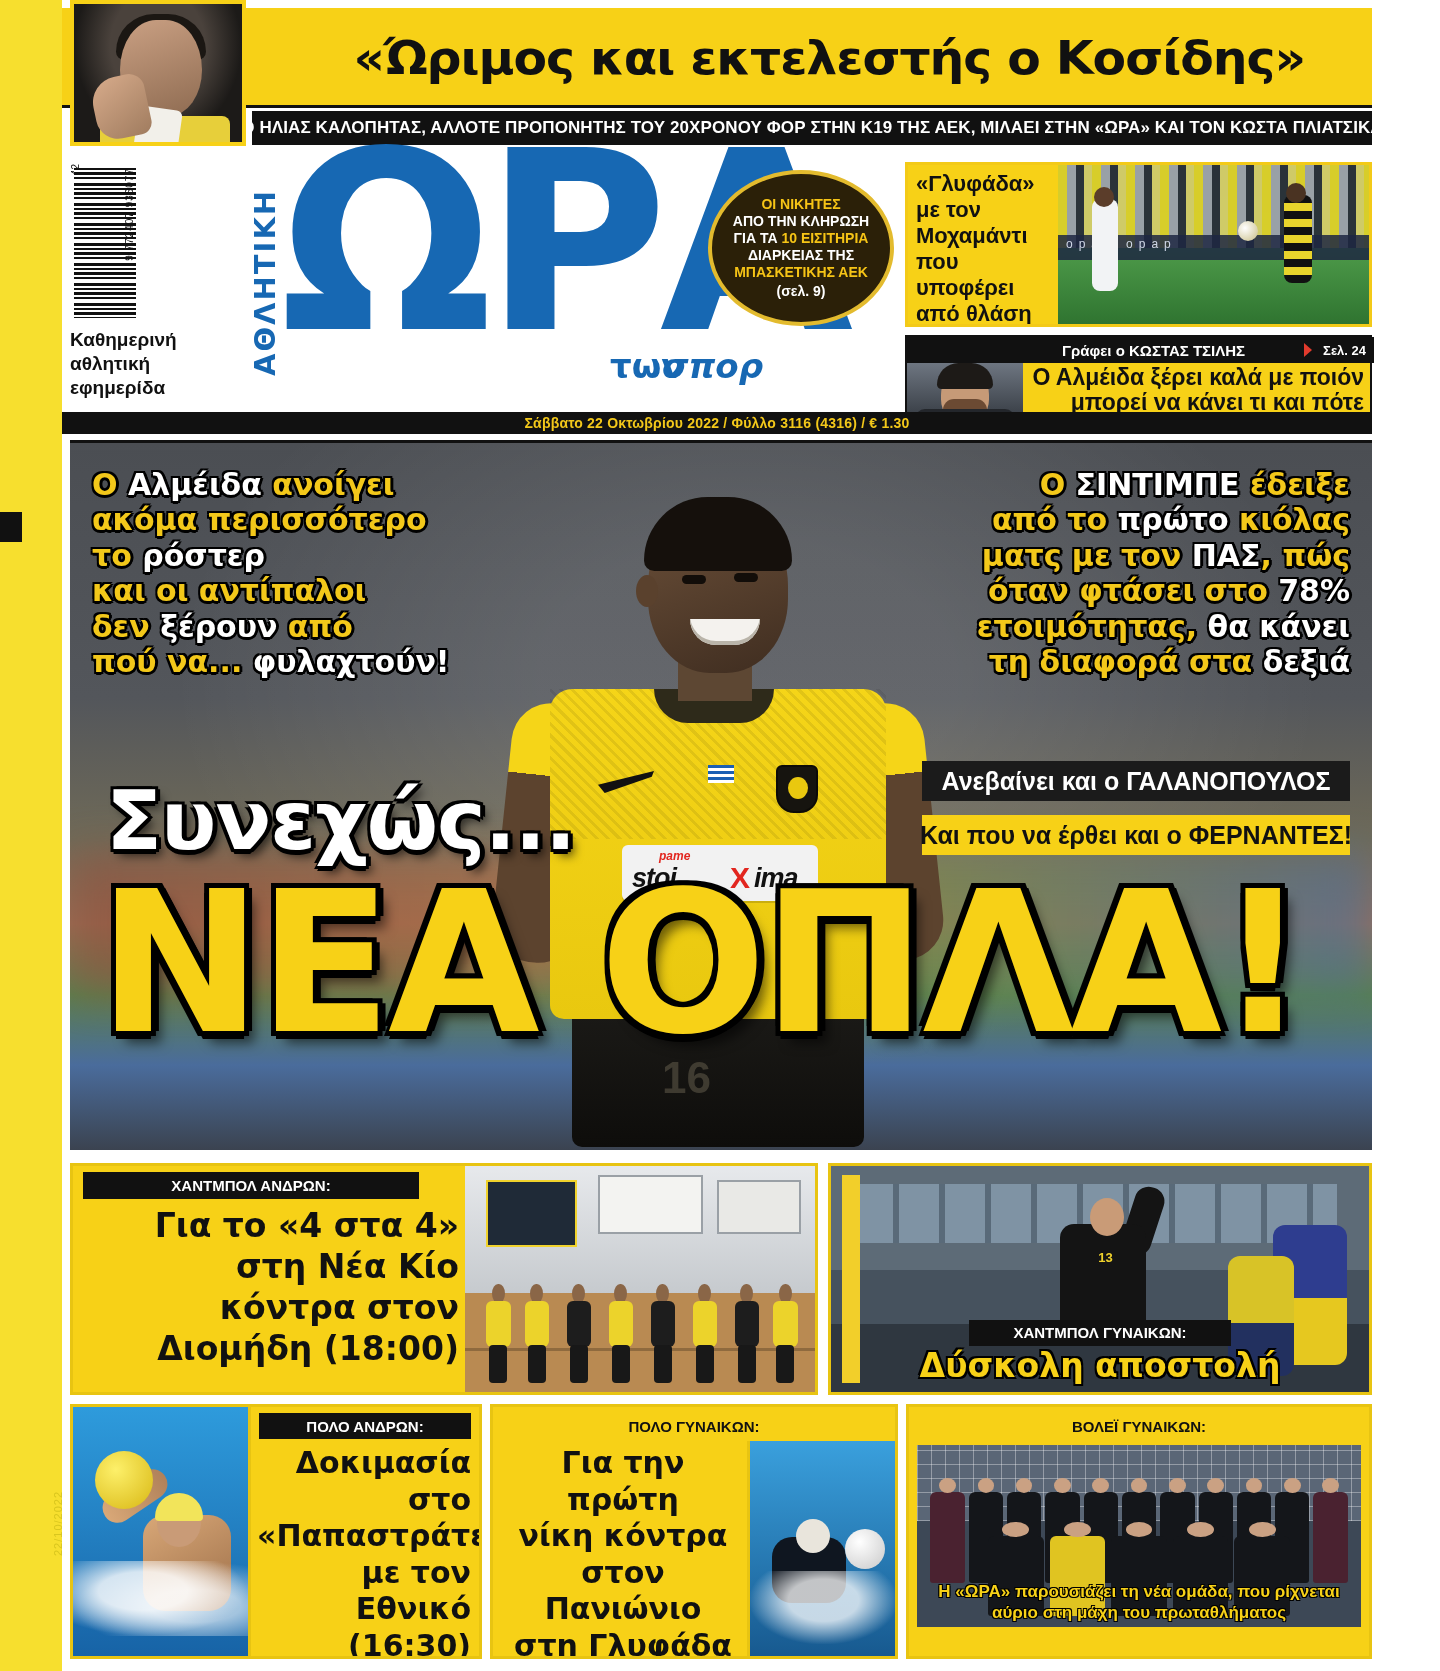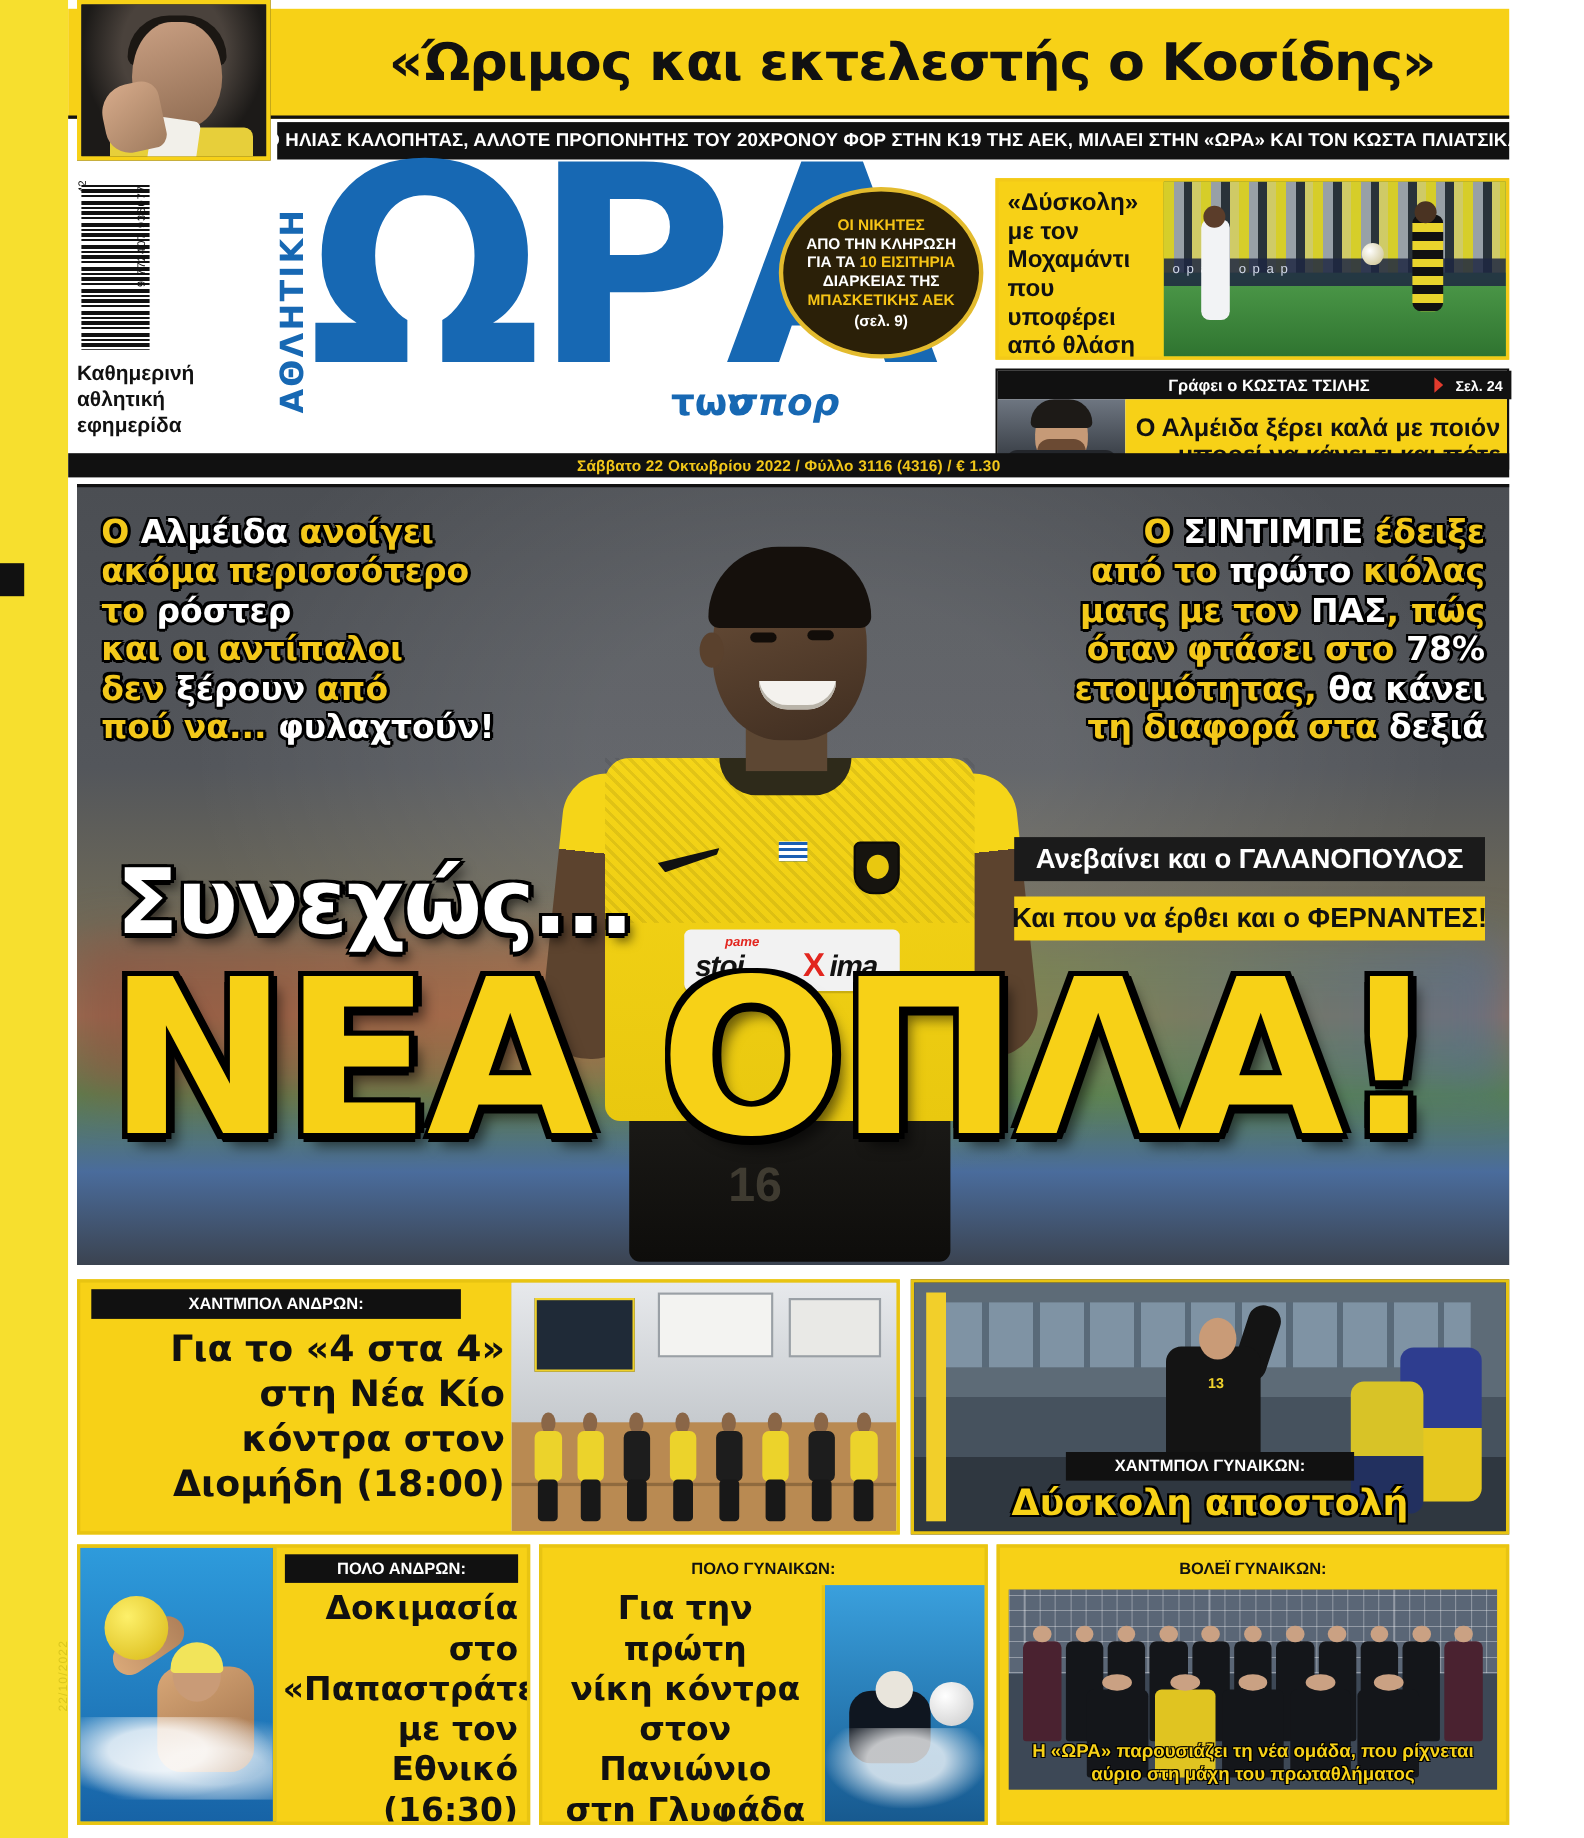--- a/index.html
+++ b/index.html
@@ -165,21 +165,21 @@
   .col-card .cbar .tri{ position:absolute; right:62px; top:6px; width:0;height:0;
     border-left:8px solid #e23b2d; border-top:7px solid transparent; border-bottom:7px solid transparent;}
   .col-card .cface{ position:absolute; left:0; top:26px; width:116px; height:64px;
     background:linear-gradient(#6e7681,#2e333a); overflow:hidden;}
   .col-card .cface .h{position:absolute;left:34px;top:6px;width:48px;height:56px;border-radius:46%;background:#c69a77;}
   .col-card .cface .hr{position:absolute;left:30px;top:0px;width:56px;height:26px;border-radius:28px 28px 6px 6px;background:#1d1a17;}
   .col-card .cface .bd{position:absolute;left:36px;top:36px;width:44px;height:22px;border-radius:14px;background:#6b4a33;}
   .col-card .cface .sh{position:absolute;left:8px;top:46px;width:100px;height:22px;background:#23262b;border-radius:10px 10px 0 0;}
   .col-card .ctxt{ position:absolute; left:116px; top:26px; right:0; bottom:0;
     background:#f7d117; color:#111; font-size:23px; font-weight:bold;
-    line-height:1.1; padding:13px 6px 0 6px; text-align:right;}
+    line-height:1.1; padding:2px 6px 0 6px; text-align:right;}
 
   .dateline{
     position:absolute; left:0; top:412px; width:1310px; height:22px;
     background:#111; color:#f3c81a; font-size:14px; font-weight:bold;
     display:flex; align-items:center; justify-content:center; letter-spacing:.2px;
   }
 
   
   .hero{
     position:absolute; left:8px; top:440px; width:1302px; height:710px;
@@ -448,21 +448,21 @@
       <div class="hl">ΟΙ ΝΙΚΗΤΕΣ</div>
       <div>ΑΠΟ ΤΗΝ ΚΛΗΡΩΣΗ</div>
       <div><span>ΓΙΑ ΤΑ </span><span class="hl">10 ΕΙΣΙΤΗΡΙΑ</span></div>
       <div>ΔΙΑΡΚΕΙΑΣ ΤΗΣ</div>
       <div class="hl">ΜΠΑΣΚΕΤΙΚΗΣ ΑΕΚ</div>
       <div class="pg">(σελ. 9)</div>
     </div>
 
     <div class="tr-card">
       <div class="txt">
-        <div>«Δύσκολη»</div>
+        <div>«Γλυφάδα»</div>
         <div>με τον</div>
         <div>Μοχαμάντι</div>
         <div>που υποφέρει</div>
         <div>από θλάση</div>
       </div>
       <div class="pic">
         <div class="crowd"></div>
         <div class="pitch"></div>
         <div class="ad"></div>
         <div class="adtxt">opap    opap</div>

